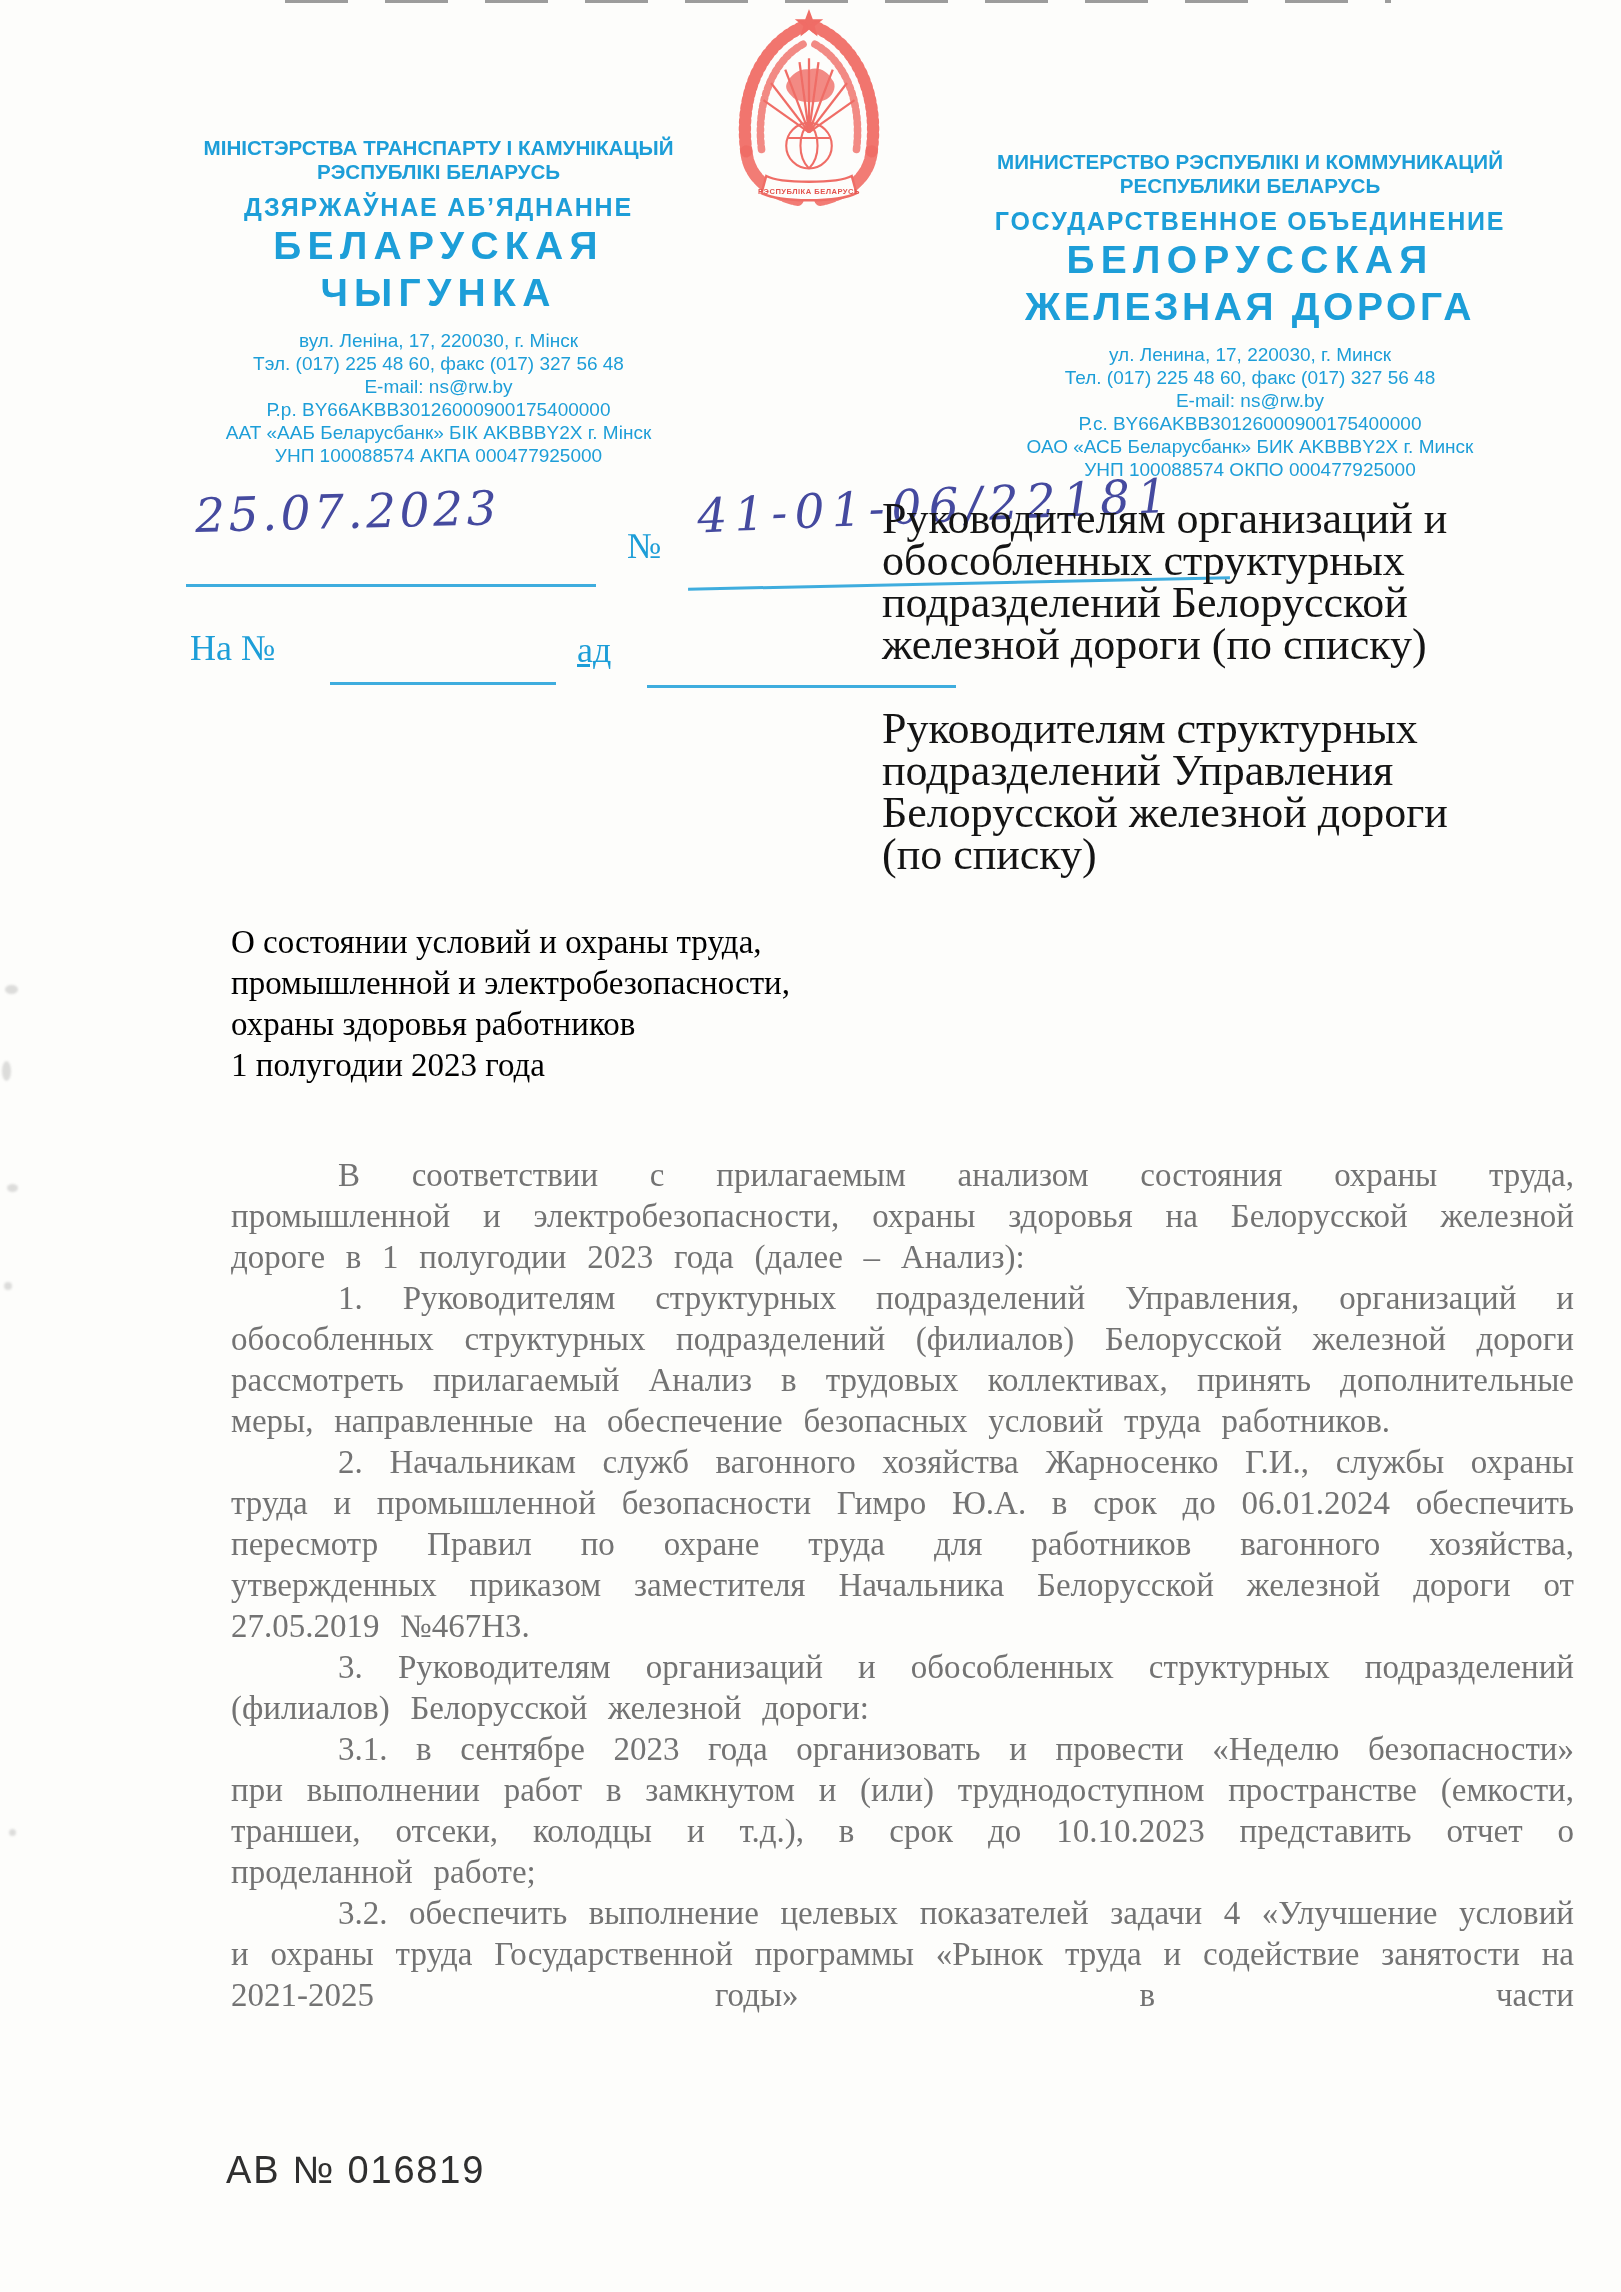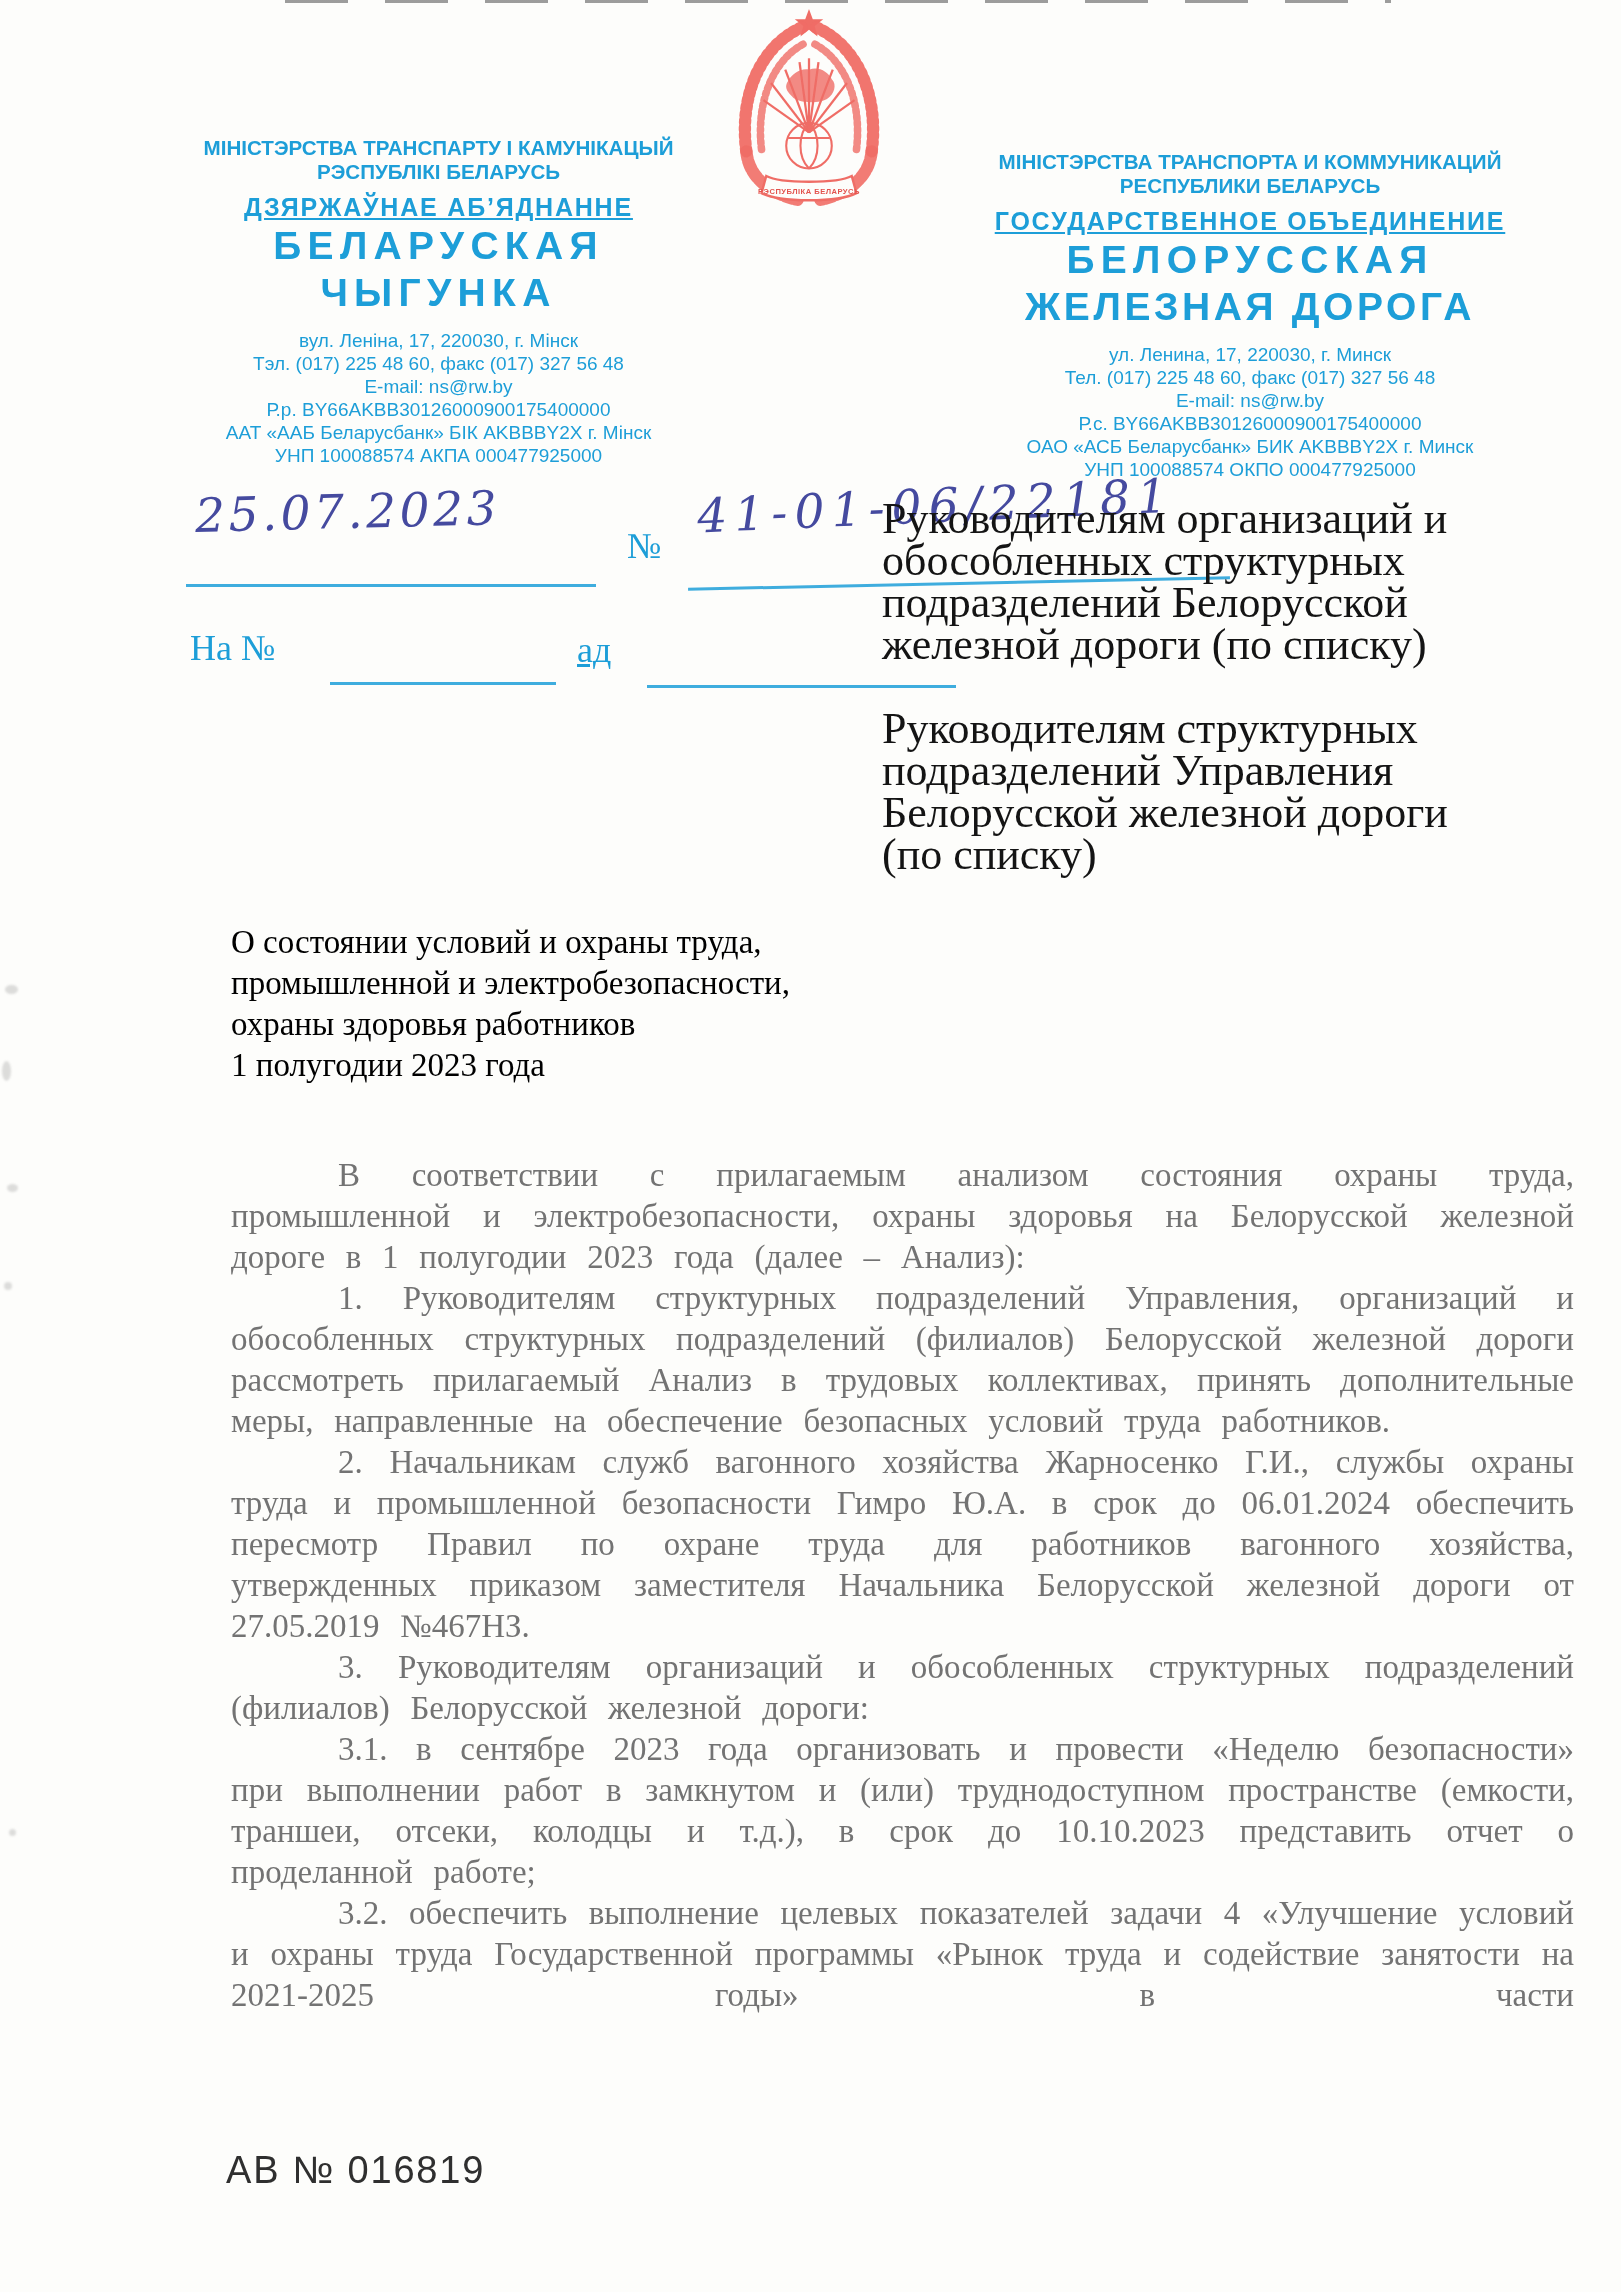--- a/index.html
+++ b/index.html
@@ -21,21 +21,21 @@
   .banner{stroke:#ee5a52;fill:#fdfdfb;stroke-width:2.5px;}
   .star{fill:#ee5a52;}
   .ribbon-text{font-family:"Liberation Sans",sans-serif;font-size:8px;font-weight:bold;
      fill:#e03c36;letter-spacing:.5px;}
 
   
   .hdr{position:absolute;text-align:center;color:#1d9ed8;font-family:"Liberation Sans",sans-serif;}
   .hdr-left{left:134px;top:136px;width:609px;}
   .hdr-right{left:951px;top:150px;width:598px;}
   .h-min{font-size:20.6px;font-weight:bold;line-height:24px;}
-  .h-assoc{font-size:25px;font-weight:bold;letter-spacing:1.8px;line-height:30px;margin-top:8px;text-decoration:underline;}
+  .h-assoc{font-size:25px;font-weight:bold;letter-spacing:1.8px;line-height:30px;margin-top:8px;}
   .h-name{font-size:39px;font-weight:bold;line-height:47px;}
   .ls-wide{letter-spacing:6.3px;}
   .ls-med{letter-spacing:3.6px;}
   .h-addr{margin-top:12.5px;font-size:19px;line-height:23px;font-weight:normal;}
 
   
   .hw{position:absolute;font-family:"DejaVu Serif",serif;font-style:italic;color:#454a9f;white-space:nowrap;}
   .hw-date{left:195px;top:484px;font-size:47px;letter-spacing:3.6px;transform:rotate(-1.5deg);}
   .hw-num{left:697px;top:478px;font-size:47px;letter-spacing:7.2px;transform:rotate(-2.5deg);}
   .cy{position:absolute;color:#1d9ed8;font-family:"Liberation Serif",serif;white-space:nowrap;}
@@ -115,21 +115,21 @@
       <div>вул. Леніна, 17, 220030, г. Мінск</div>
       <div>Тэл. (017) 225 48 60, факс (017) 327 56 48</div>
       <div>E-mail: ns@rw.by</div>
       <div>Р.р. BY66AKBB30126000900175400000</div>
       <div>ААТ «ААБ Беларусбанк» БІК AKBBBY2X г. Мінск</div>
       <div>УНП 100088574  АКПА 000477925000</div>
     </div>
   </div>
 
   <div class="hdr hdr-right">
-    <div class="h-min">МІНІСТЭРСТВА ТРАНСПОРТА И КОММУНИКАЦИЙ</div>
+    <div class="h-min">МИНИСТЕРСТВО РЭСПУБЛІКІ И КОММУНИКАЦИЙ</div>
     <div class="h-min">РЕСПУБЛИКИ БЕЛАРУСЬ</div>
     <div class="h-assoc">ГОСУДАРСТВЕННОЕ ОБЪЕДИНЕНИЕ</div>
     <div class="h-name ls-wide">БЕЛОРУССКАЯ</div>
     <div class="h-name ls-med">ЖЕЛЕЗНАЯ ДОРОГА</div>
     <div class="h-addr">
       <div>ул. Ленина, 17, 220030, г. Минск</div>
       <div>Тел. (017) 225 48 60, факс (017) 327 56 48</div>
       <div>E-mail: ns@rw.by</div>
       <div>Р.с. BY66AKBB30126000900175400000</div>
       <div>ОАО «АСБ Беларусбанк» БИК AKBBBY2X г. Минск</div>

